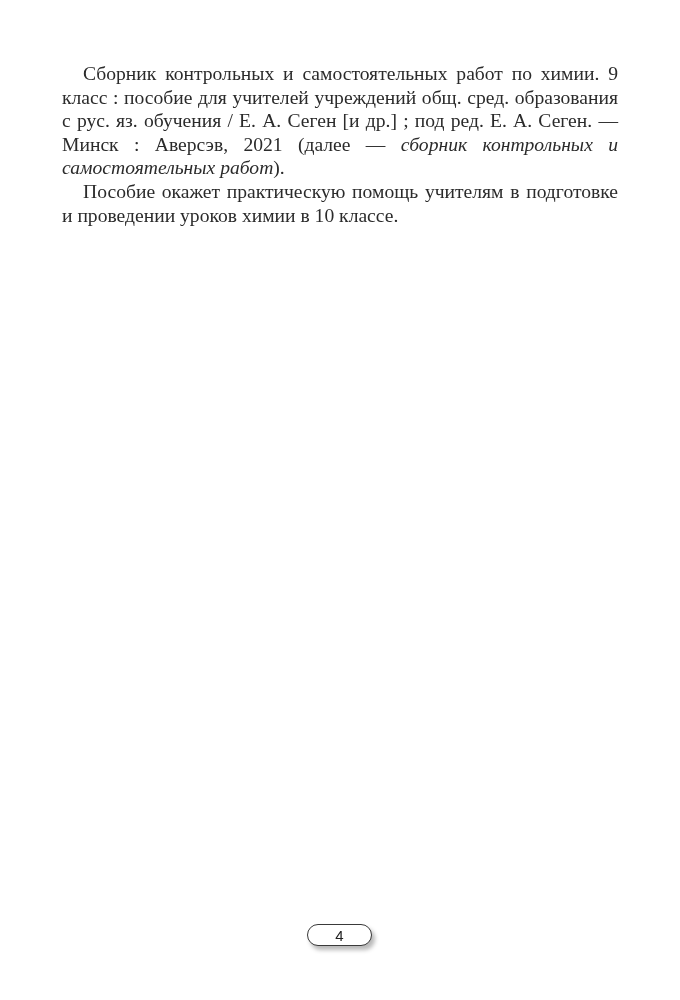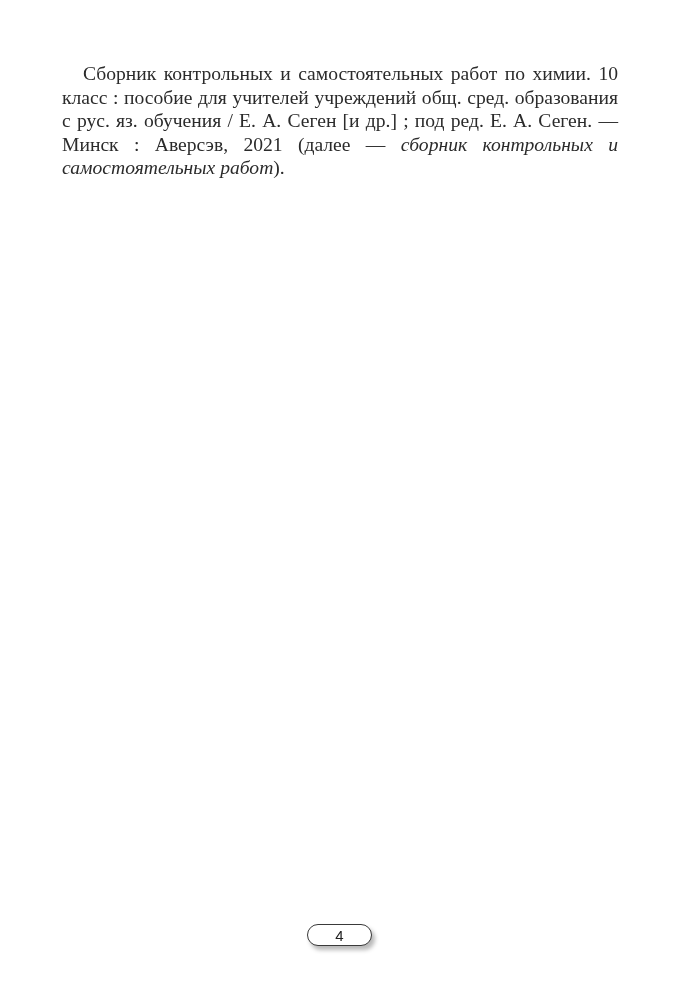--- a/index.html
+++ b/index.html
@@ -53,21 +53,24 @@
       font-family: "Liberation Sans", "DejaVu Sans", sans-serif;
       font-size: 15px;
       color: #222;
     }
   </style>
 </head>
 <body>
 
 <div class="page-body">
   <p>
-    <span>Сборник контрольных и самостоятельных работ по химии. 10 класс : пособие для учителей учреждений общ. сред. образова­ния с рус. яз. обучения / Е. А. Сеген [и др.] ; под ред. Е. А. Сеген. — Минск : Аверсэв, 2021 (далее — </span><em>сборник контрольных и самостоя­тельных работ</em><span>).</span>
+    <span>Сборник контрольных и самостоятельных работ по химии. 9 класс : пособие для учителей учреждений общ. сред. образова­ния с рус. яз. обучения / Е. А. Сеген [и др.] ; под ред. Е. А. Сеген. — Минск : Аверсэв, 2021 (далее — </span><em>сборник контрольных и самостоя­тельных работ</em><span>).</span>
+  </p>
+  <p>
+    <span>Пособие окажет практическую помощь учителям в подготовке и проведении уроков химии в 10 классе.</span>
   </p>
 </div>
 
 <div class="page-number-wrap">
   <div class="page-number">
     <span>4</span>
   </div>
 </div>
 
 </body></html>

